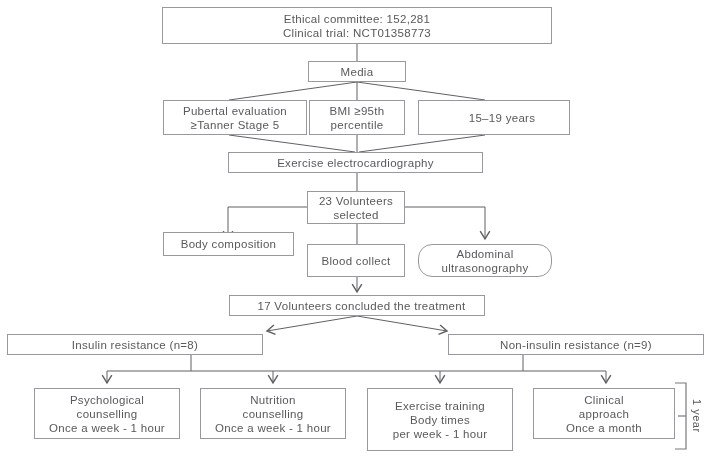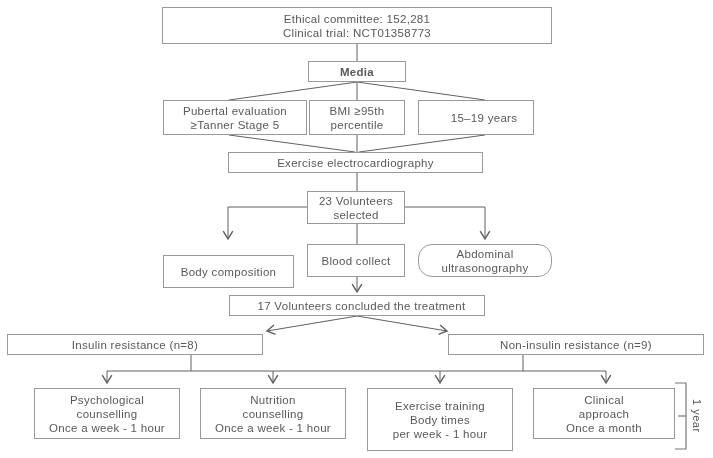--- a/index.html
+++ b/index.html
@@ -57,48 +57,48 @@
       <path d="M675 383 H686 V449 H675"></path>
       <path d="M686 416 H678"></path>
     </g>
   </svg>
 
   <div class="box" style="left:162px;top:7px;width:390px;height:37px;">
     <div>Ethical committee: 152,281</div>
     <div>Clinical trial: NCT01358773</div>
   </div>
 
-  <div class="box" style="left:308px;top:61px;width:98px;height:21px;font-weight:bold;">
+  <div class="box" style="left:308px;top:61px;width:98px;height:21px;">
     <div>Media</div>
   </div>
 
   <div class="box" style="left:163px;top:100px;width:144px;height:35px;">
     <div>Pubertal evaluation</div>
     <div>≥Tanner Stage 5</div>
   </div>
 
   <div class="box" style="left:309px;top:100px;width:96px;height:35px;">
     <div>BMI ≥95th</div>
     <div>percentile</div>
   </div>
 
-  <div class="box" style="left:418px;top:100px;width:116px;height:35px;padding-left:16px;">
+  <div class="box" style="left:418px;top:100px;width:152px;height:35px;padding-left:16px;">
     <div>15–19 years</div>
   </div>
 
   <div class="box" style="left:228px;top:152px;width:255px;height:21px;">
     <div>Exercise electrocardiography</div>
   </div>
 
   <div class="box" style="left:307px;top:191px;width:98px;height:33px;">
     <div>23 Volunteers</div>
     <div>selected</div>
   </div>
 
-  <div class="box" style="left:163px;top:255px;width:131px;height:33px;text-align:center;">
+  <div class="box" style="left:163px;top:232px;width:131px;height:24px;text-align:center;">
     <div>Body composition</div>
   </div>
 
   <div class="box" style="left:307px;top:244px;width:98px;height:33px;">
     <div>Blood collect</div>
   </div>
 
   <div class="box" style="left:418px;top:244px;width:134px;height:33px;border-radius:14px;">
     <div>Abdominal</div>
     <div>ultrasonography</div>

